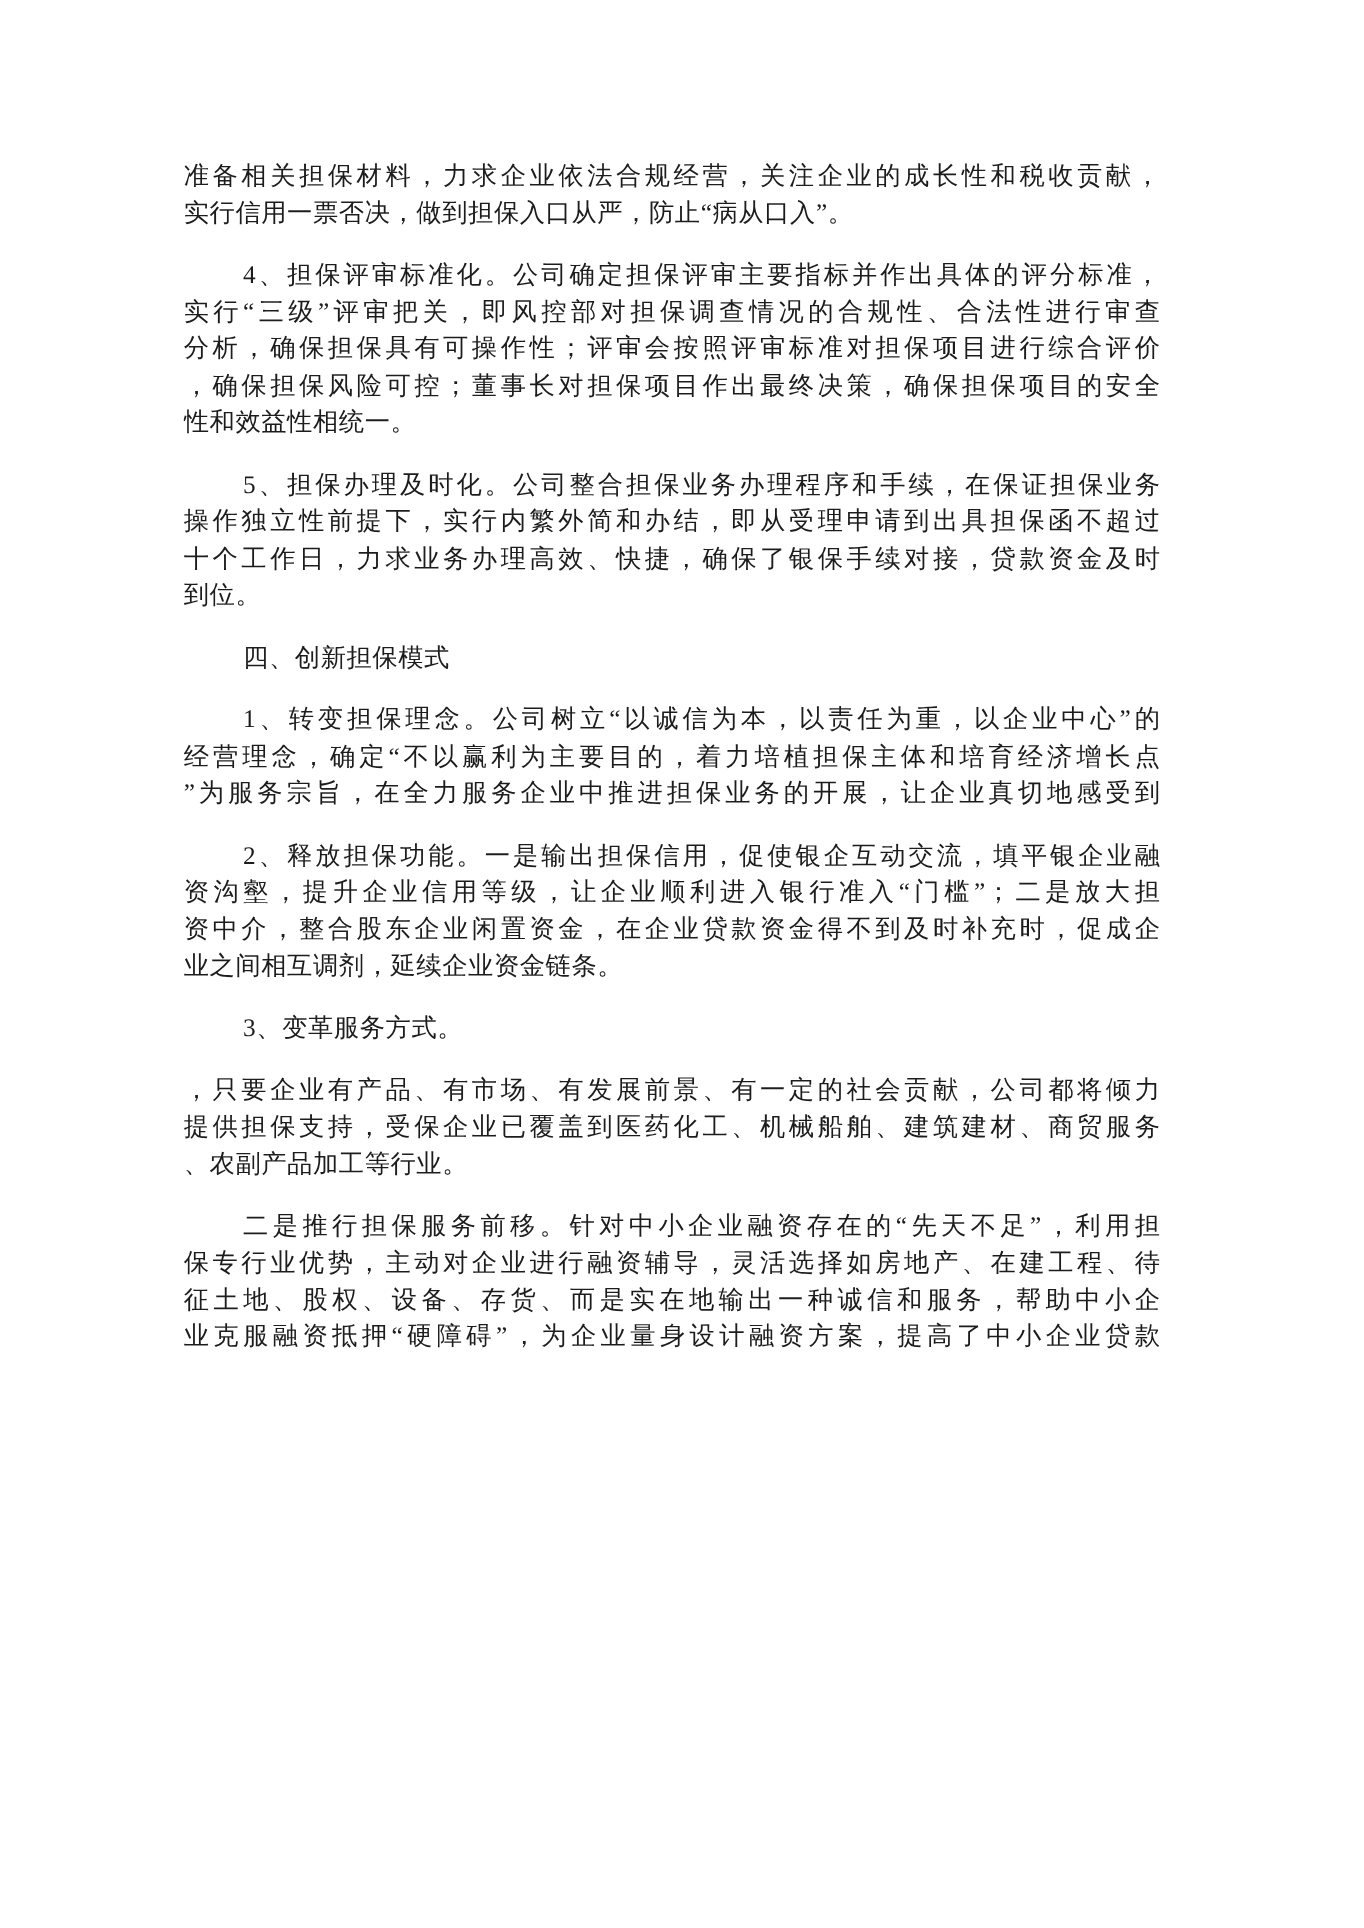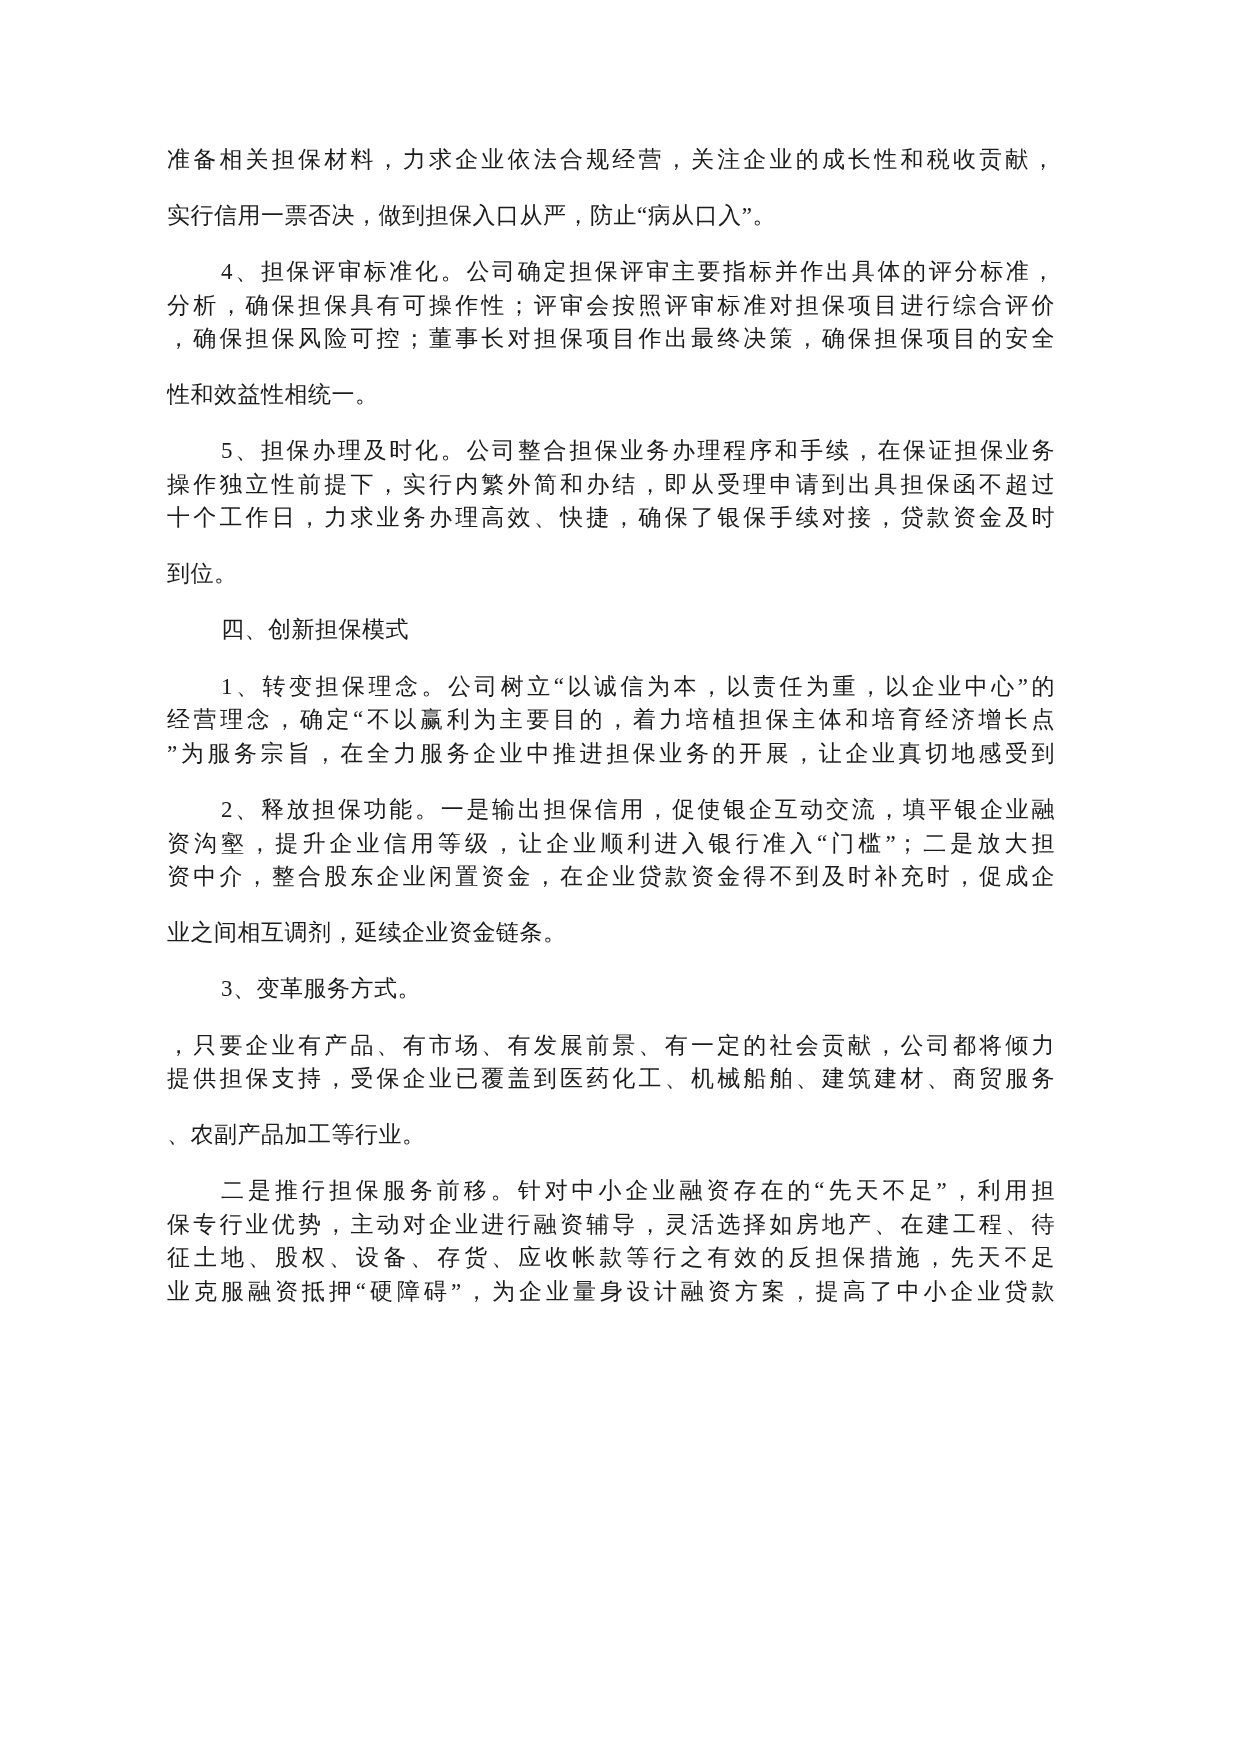--- a/index.html
+++ b/index.html
@@ -37,37 +37,37 @@
     line-height: 33.5px;
     height: 33.5px;
     text-align: justify;
     text-align-last: justify;
     text-justify: inter-character;
     letter-spacing: 0.5px;
     overflow: hidden;
   }
   .line-last {
     text-align-last: left;
-    margin-top: 22px;
   }
   .line-indent {
     text-indent: 54px;
   }
 </style>
 </head>
 <body>
 
 <div class="page" style="background: rgb(255, 255, 255);">
   <div class="doc-body" style="color: rgb(28, 28, 28);">
       <div class="paragraph">
         <div class="line">准备相关担保材料，力求企业依法合规经营，关注企业的成长性和税收贡献，</div>
         <div class="line line-last">实行信用一票否决，做到担保入口从严，防止“病从口入”。</div>
       </div>
       <div class="paragraph">
         <div class="line line-indent">4、担保评审标准化。公司确定担保评审主要指标并作出具体的评分标准，</div>
+        <div class="line">实行“三级”评审把关，即风控部对担保调查情况的合规性、合法性进行审查</div>
         <div class="line">分析，确保担保具有可操作性；评审会按照评审标准对担保项目进行综合评价</div>
         <div class="line">，确保担保风险可控；董事长对担保项目作出最终决策，确保担保项目的安全</div>
         <div class="line line-last">性和效益性相统一。</div>
       </div>
       <div class="paragraph">
         <div class="line line-indent">5、担保办理及时化。公司整合担保业务办理程序和手续，在保证担保业务</div>
         <div class="line">操作独立性前提下，实行内繁外简和办结，即从受理申请到出具担保函不超过</div>
         <div class="line">十个工作日，力求业务办理高效、快捷，确保了银保手续对接，贷款资金及时</div>
         <div class="line line-last">到位。</div>
       </div>
@@ -89,17 +89,17 @@
         <div class="line line-last line-indent">3、变革服务方式。</div>
       </div>
       <div class="paragraph">
         <div class="line">，只要企业有产品、有市场、有发展前景、有一定的社会贡献，公司都将倾力</div>
         <div class="line">提供担保支持，受保企业已覆盖到医药化工、机械船舶、建筑建材、商贸服务</div>
         <div class="line line-last">、农副产品加工等行业。</div>
       </div>
       <div class="paragraph">
         <div class="line line-indent">二是推行担保服务前移。针对中小企业融资存在的“先天不足”，利用担</div>
         <div class="line">保专行业优势，主动对企业进行融资辅导，灵活选择如房地产、在建工程、待</div>
-        <div class="line">征土地、股权、设备、存货、应收帐款等行之有效的反担保措施，先天不足</div>
+        <div class="line">征土地、股权、设备、存货、而是实在地输出一种诚信和服务，帮助中小企</div>
         <div class="line">业克服融资抵押“硬障碍”，为企业量身设计融资方案，提高了中小企业贷款</div>
       </div>
     </div>
 </div>
 
 </body></html>

